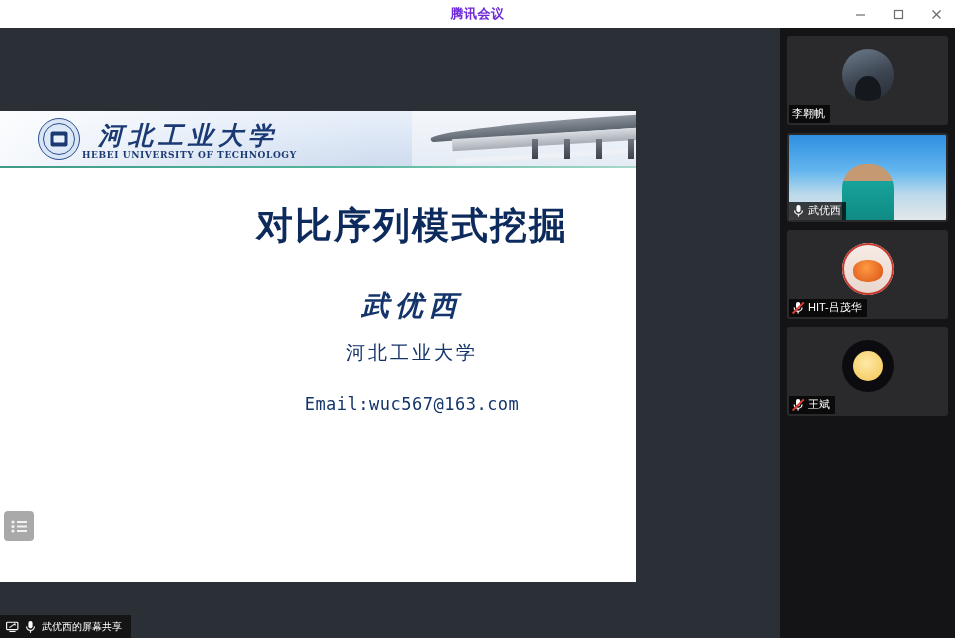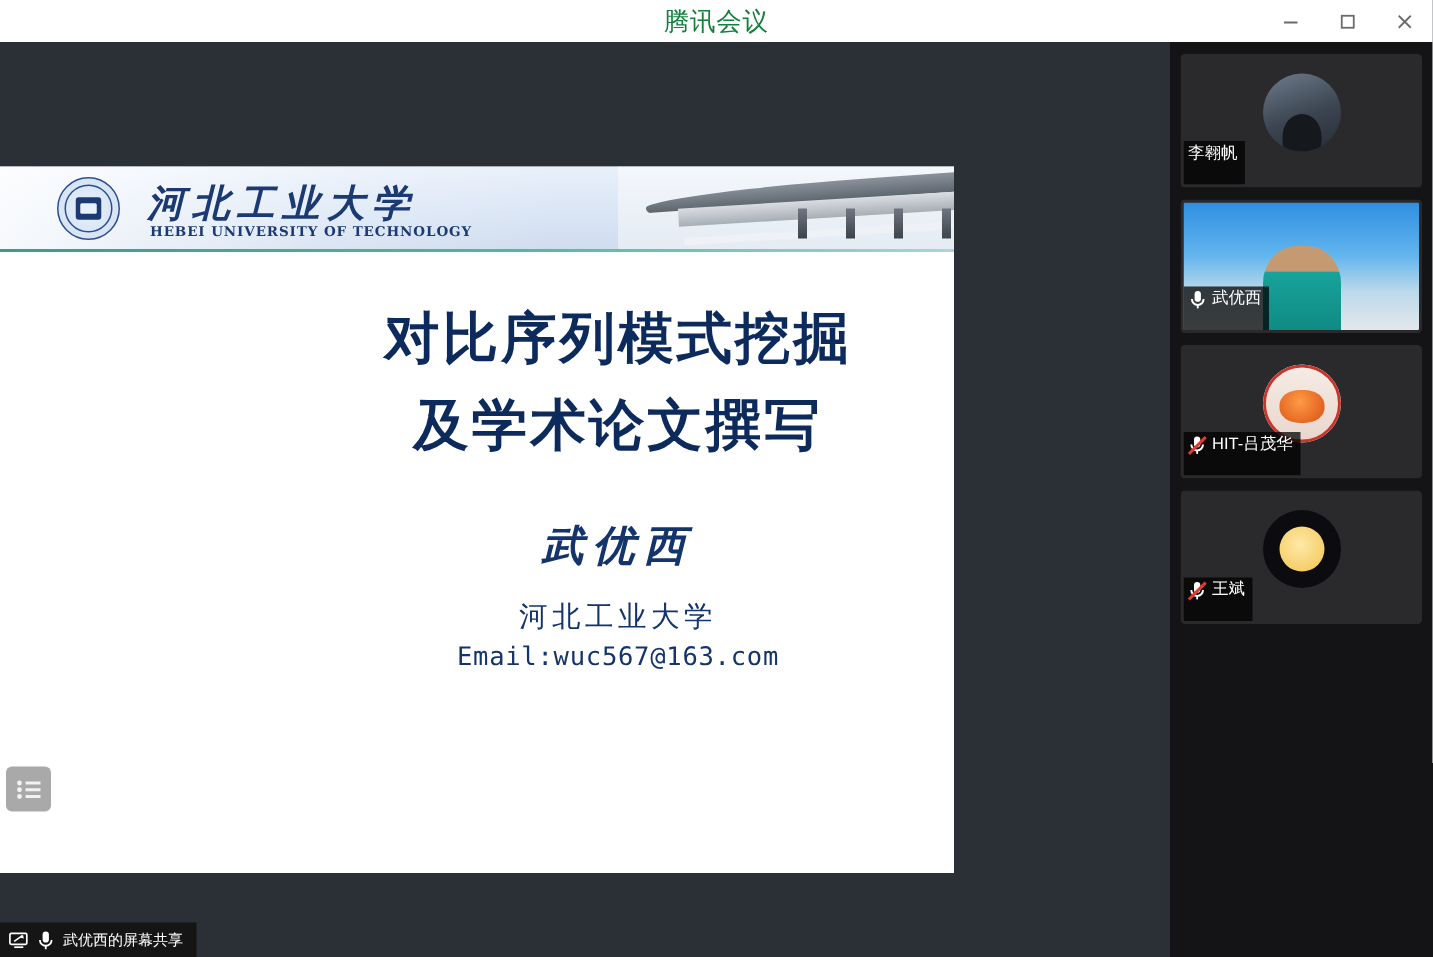--- a/index.html
+++ b/index.html
@@ -8,21 +8,21 @@
     font-family:"Liberation Sans","DejaVu Sans",sans-serif;
     background:#ffffff;
   }
   .app { position:relative; width:955px; height:638px; background:#ffffff; }
 
   
   .titlebar {
     position:absolute; left:0; top:0; width:955px; height:28px;
     background:#ffffff; display:flex; align-items:center; justify-content:center;
   }
-  .titlebar-title { font-size:17px; color:#15803d; letter-spacing:.5px; }
+  .titlebar-title { font-size:13px; color:#6d28d9; letter-spacing:.5px;font-weight:bold; }
   .winbtns { position:absolute; right:0; top:0; height:28px; display:flex; }
   .winbtn {
     width:38px; height:28px; display:flex; align-items:center; justify-content:center;
     color:#6b6b6b; font-size:13px; line-height:1;
   }
   .winbtn svg { display:block; }
 
   
   .stage {
     position:absolute; left:0; top:28px; width:780px; height:610px;
@@ -61,21 +61,21 @@
     content:""; position:absolute; left:3px; top:4px; width:11px; height:7px;
     background:#e8f0fb; border-radius:1px;
   }
   .uni-cn {
     position:absolute; left:98px; top:8px;
     font-family:"DejaVu Serif","Liberation Serif",serif;
     font-size:25px; font-weight:700; font-style:italic;
     color:#1b3a73; letter-spacing:5px; white-space:nowrap;
   }
   .uni-en {
-    position:absolute; left:100px; top:39px;
+    position:absolute; left:82px; top:39px;
     font-family:"DejaVu Serif","Liberation Serif",serif;
     font-size:9px; font-weight:700; color:#1b3a73;
     letter-spacing:.6px; white-space:nowrap;
   }
   .bldg {
     position:absolute; right:0; top:0; width:368px; height:57px; overflow:hidden;
     background:linear-gradient(180deg,#f4f7fb 0%,#e4ebf4 100%);
   }
   .bldg .roof {
     position:absolute; left:18px; top:7px; width:320px; height:13px;
@@ -128,21 +128,21 @@
     font-size:28px; font-weight:700; font-style:italic; letter-spacing:6px;
   }
   .sub {
     text-align:center; color:#14356b;
     font-family:"DejaVu Serif","Liberation Serif",serif;
     font-size:19px; letter-spacing:3px; margin-top:15px;
   }
   .email {
     text-align:center; color:#14356b;
     font-family:"DejaVu Sans Mono","Liberation Mono",monospace;
-    font-size:17px; letter-spacing:.5px; margin-top:4px;
+    font-size:17px; letter-spacing:.5px; margin-top:28px;
   }
 
   
   .fab {
     position:absolute; left:4px; top:483px; width:30px; height:30px;
     background:#a9a9a9; border-radius:4px;
     display:flex; align-items:center; justify-content:center;
   }
   .fab svg { display:block; }
 
@@ -165,21 +165,21 @@
   }
   .tile.active { border-color:#2bc46a; }
   .tile-video { position:absolute; inset:0; }
   .avatar {
     position:absolute; left:50%; top:43%; transform:translate(-50%,-50%);
     width:52px; height:52px; border-radius:50%; overflow:hidden;
   }
   .nameplate {
     position:absolute; left:0; bottom:0; max-width:100%;
     background:rgba(0,0,0,.74);
-    display:flex; align-items:flex-end; gap:3px; padding:2px 5px 13px 3px;
+    display:flex; align-items:flex-end; gap:3px; padding:2px 5px 2px 3px;
   }
   .tile-name { color:#fff; font-size:11px; white-space:nowrap; line-height:1.25; }
   .host-badge {
     width:17px; height:17px; background:#e8761f; border-radius:2px;
     display:flex; align-items:center; justify-content:center; flex:0 0 auto;
   }
   .mic { width:13px; height:14px; flex:0 0 auto; }
 
   
   .av-a { background:linear-gradient(160deg,#6e7c8c 0%,#3b4450 55%,#272d36 100%); }
@@ -284,21 +284,20 @@
           <div class="seal-core"></div>
         </div>
         <div class="uni-cn">河北工业大学</div>
         <div class="uni-en">HEBEI UNIVERSITY OF TECHNOLOGY</div>
         <div class="divider"></div>
       </div>
 
       <div class="slide-body">
         <div class="slide-title">
           <div class="l1">对比序列模式挖掘</div>
-          <div>及学术论文撰写</div>
         </div>
         <div class="presenter">武优西</div>
         <div class="sub">河北工业大学</div>
         <div class="email">Email:wuc567@163.com</div>
       </div>
 
     </div>
 
     <div class="fab">
       <svg width="17" height="13" viewBox="0 0 17 13">

